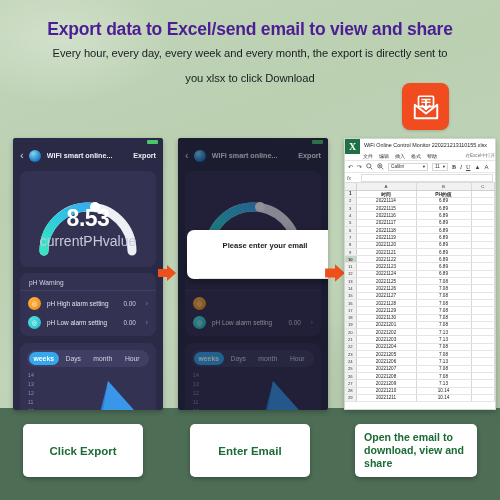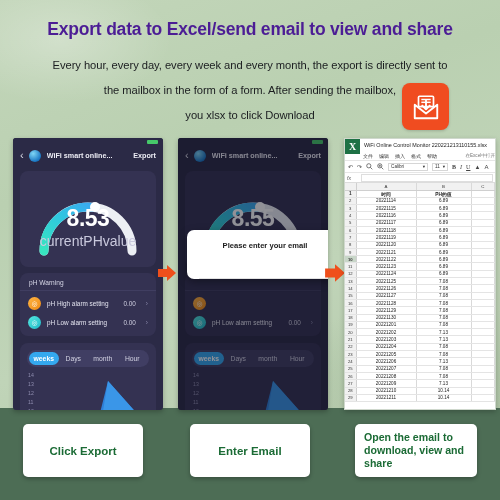--- a/index.html
+++ b/index.html
@@ -27,21 +27,21 @@
     background: #4d6d55;
   }
 
   
   .header { position: absolute; left: 0; top: 0; width: 500px; text-align: center; }
   .title {
     font-size: 17.5px; font-weight: bold; color: #4c1d95;
     margin-top: 19px; letter-spacing: -0.2px;
   }
   .subline {
-    font-size: 11.2px; color: #1b1d20; margin-top: 20px; line-height: 1.05;
+    font-size: 11.2px; color: #1b1d20; margin-top: 8px; line-height: 1.05;
     letter-spacing: -0.05px;
   }
   .subline.l2 { margin-top: 13px; }
   .subline.l3 { margin-top: 13px; }
 
   
   .mail-icon {
     position: absolute; left: 402px; top: 83px; width: 47px; height: 47px;
     background: #f04c20; border-radius: 8px;
     display: flex; align-items: center; justify-content: center;
@@ -239,21 +239,20 @@
 <body>
 
 <div id="root">
 
   <div class="bg-top"></div>
   <div class="bg-bottom"></div>
 
   <div class="header">
     <div class="title">Export data to Excel/send email to view and share</div>
     <div class="subline l1">Every hour, every day, every week and every month, the export is directly sent to</div>
-    <div class="subline l2">the mailbox in the form of a form. After sending the mailbox,</div>
     <div class="subline l3">you xlsx to click Download</div>
   </div>
 
   <div class="mail-icon">
     <svg width="30" height="30" viewBox="0 0 32 32" aria-hidden="true">
       <rect x="8" y="4.5" width="16" height="11" rx="1.2" fill="none" stroke="#ffffff" stroke-width="1.8"></rect>
       <line x1="11" y1="8" x2="21" y2="8" stroke="#ffffff" stroke-width="1.6"></line>
       <line x1="11" y1="11" x2="21" y2="11" stroke="#ffffff" stroke-width="1.6"></line>
       <path d="M4 13.5 L16 23 L28 13.5 L28 28 L4 28 Z" fill="#f04c20" stroke="#ffffff" stroke-width="2" stroke-linejoin="round"></path>
       <path d="M16 9 L16 18 M12 14.5 L16 18.5 L20 14.5" fill="none" stroke="#ffffff" stroke-width="2" stroke-linecap="round" stroke-linejoin="round"></path>
@@ -349,21 +348,20 @@
               <stop offset="0%" stop-color="#37e5c0"></stop>
               <stop offset="55%" stop-color="#2fc6e0"></stop>
               <stop offset="100%" stop-color="#3aa9f0"></stop>
             </linearGradient>
           </defs>
           <path d="M12 72 A44 44 0 1 1 100 72" fill="none" stroke="#eceff4" stroke-width="9" stroke-linecap="round"></path>
           <path d="M12 72 A44 44 0 0 1 62 28.5" fill="none" stroke="url(#g2)" stroke-width="9" stroke-linecap="round"></path>
           <circle cx="63" cy="28" r="5" fill="#ffffff"></circle>
         </svg>
       </div>
-      <div class="gauge-val">8.55</div>
       <div class="gauge-lbl">currentPHvalue</div>
     </div>
 
     <div class="card card-warn">
       <div class="warn-title">&nbsp;</div>
       <div class="warn-sep"></div>
       <div class="warn-row">
         <span class="warn-dot dot-high">◎</span>
         <span class="warn-name">&nbsp;</span>
       </div>

